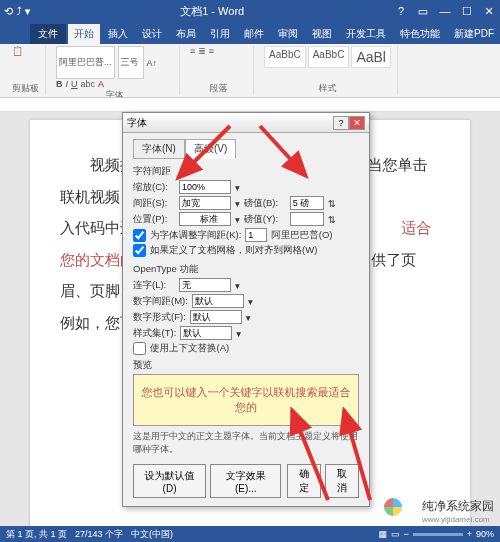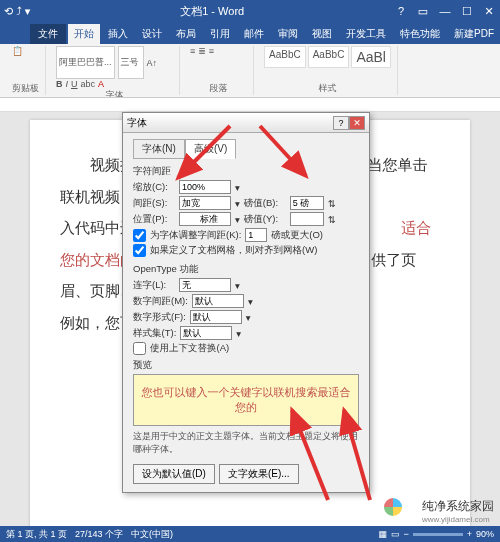--- a/index.html
+++ b/index.html
@@ -174,21 +174,21 @@
         <input type="text" class="num" style="width: 52px; padding-left: 20px;" value="标准">
           <span>▾</span>
         <label>磅值(Y):</label>
         <input type="text" class="num" value="" style="">
           <span>⇅</span>
       </div>
       <div class="row">
         <input type="checkbox" checked="" style="">
         <span>为字体调整字间距(K):</span>
         <input type="text" class="num" style="width: 22px;" value="1">
-        <span>磅或更大(O)</span>
+        <span>阿里巴巴普(O)</span>
       </div>
       <div class="row">
         <input type="checkbox" checked="" style="">
         <span>如果定义了文档网格，则对齐到网格(W)</span>
       </div>
     </div>
     <div class="opentype-head">OpenType 功能</div>
     <div class="row">
         <label>连字(L):</label>
         <input type="text" style="width: 52px;" value="无">
@@ -213,20 +213,24 @@
         <input type="checkbox" style="">
         <span>使用上下文替换(A)</span>
       </div>
     <div style="font-size:9.5px;margin-top:4px">预览</div>
     <div class="preview-box">您也可以键入一个关键字以联机搜索最适合您的</div>
     <div class="note">这是用于中文的正文主题字体。当前文档主题定义将使用哪种字体。</div>
     <div class="dlg-btns">
       <div style="display:flex;gap:4px">
         <button>设为默认值(D)</button>
         <button>文字效果(E)...</button>
+      </div>
+      <div style="display:flex;gap:4px">
+        <button>确定</button>
+        <button>取消</button>
       </div>
     </div>
   </div>
 </div>
 
 <svg class="arrow" style="top:120px;left:160px" width="80" height="70">
   <defs>
       <marker id="ah1" markerWidth="8" markerHeight="8" refX="6" refY="3" orient="auto">
         <path d="M0,0 L7,3 L0,6 Z" fill="#e03030"></path>
       </marker>

